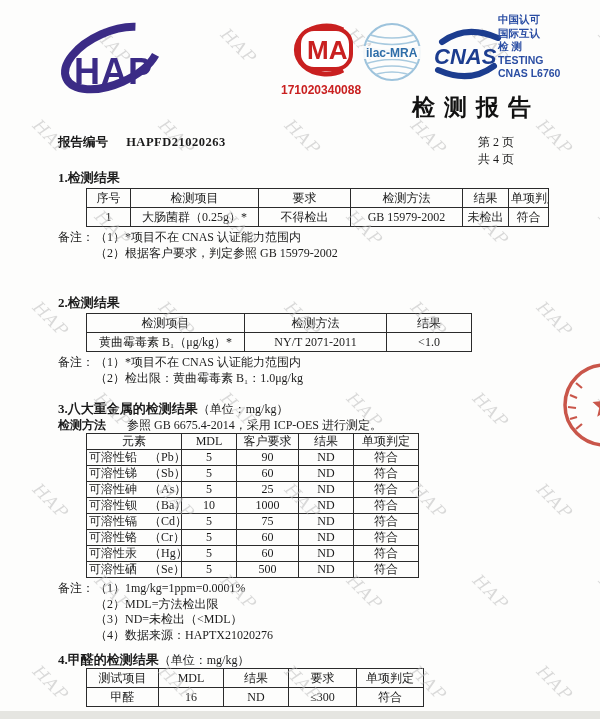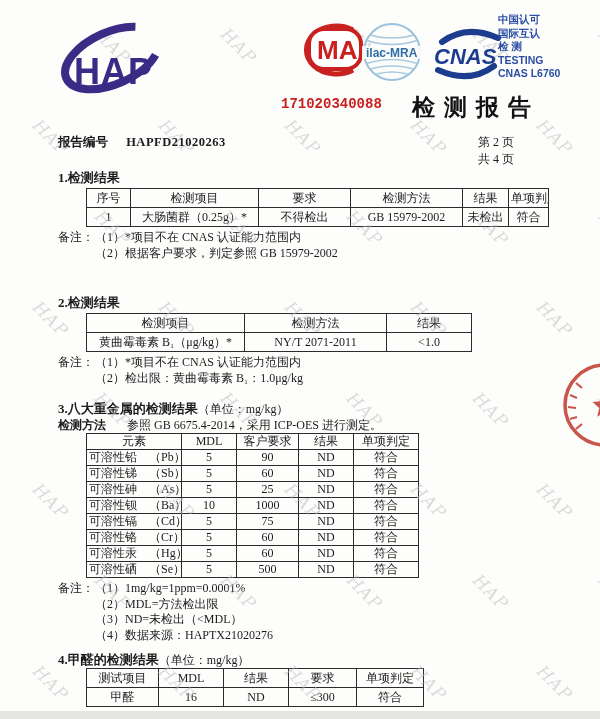--- a/index.html
+++ b/index.html
@@ -6,21 +6,21 @@
   .page{position:relative;width:600px;height:719px;margin:0 auto;background:#fdfdfc;
         overflow:hidden;font-family:"Liberation Serif","DejaVu Serif",serif;color:#1b1b1b;}
   
   .wm{position:absolute;font-family:"DejaVu Serif",serif;font-style:italic;
       font-size:17px;letter-spacing:1px;color:#bdbdbd;opacity:.55;
       transform:rotate(45deg);pointer-events:none;white-space:nowrap;}
   
   .header{position:relative;height:170px;}
   .hap-logo{position:absolute;left:52px;top:12px;}
   .cma{position:absolute;left:281px;top:22px;text-align:center;}
-  .cma-num{font-family:Liberation Mono, monospace;font-weight:bold;font-size:14px;color:#c92020;margin-top:14px;}
+  .cma-num{font-family:Liberation Sans, sans-serif;font-weight:bold;font-size:12px;color:#c92020;margin-top:1px;}
   .ilac{position:absolute;left:360px;top:20px;}
   .cnas{position:absolute;left:432px;top:28px;}
   .accr{position:absolute;left:498px;top:13px;font-family:"Liberation Sans",sans-serif;
         font-weight:bold;color:#2b4ea3;font-size:10.5px;line-height:13.5px;}
   .title{position:absolute;left:16px;right:60px;top:92px;text-align:right;
          font-size:23px;font-weight:bold;letter-spacing:9px;color:#111;}
   .repline{position:absolute;left:58px;right:58px;top:134px;font-size:12.5px;}
   .repline .lbl{font-weight:bold;}
   .repline .val{font-weight:bold;margin-left:15px;letter-spacing:.5px;}
   .pageinfo{position:absolute;left:420px;top:0;font-size:12px;}

